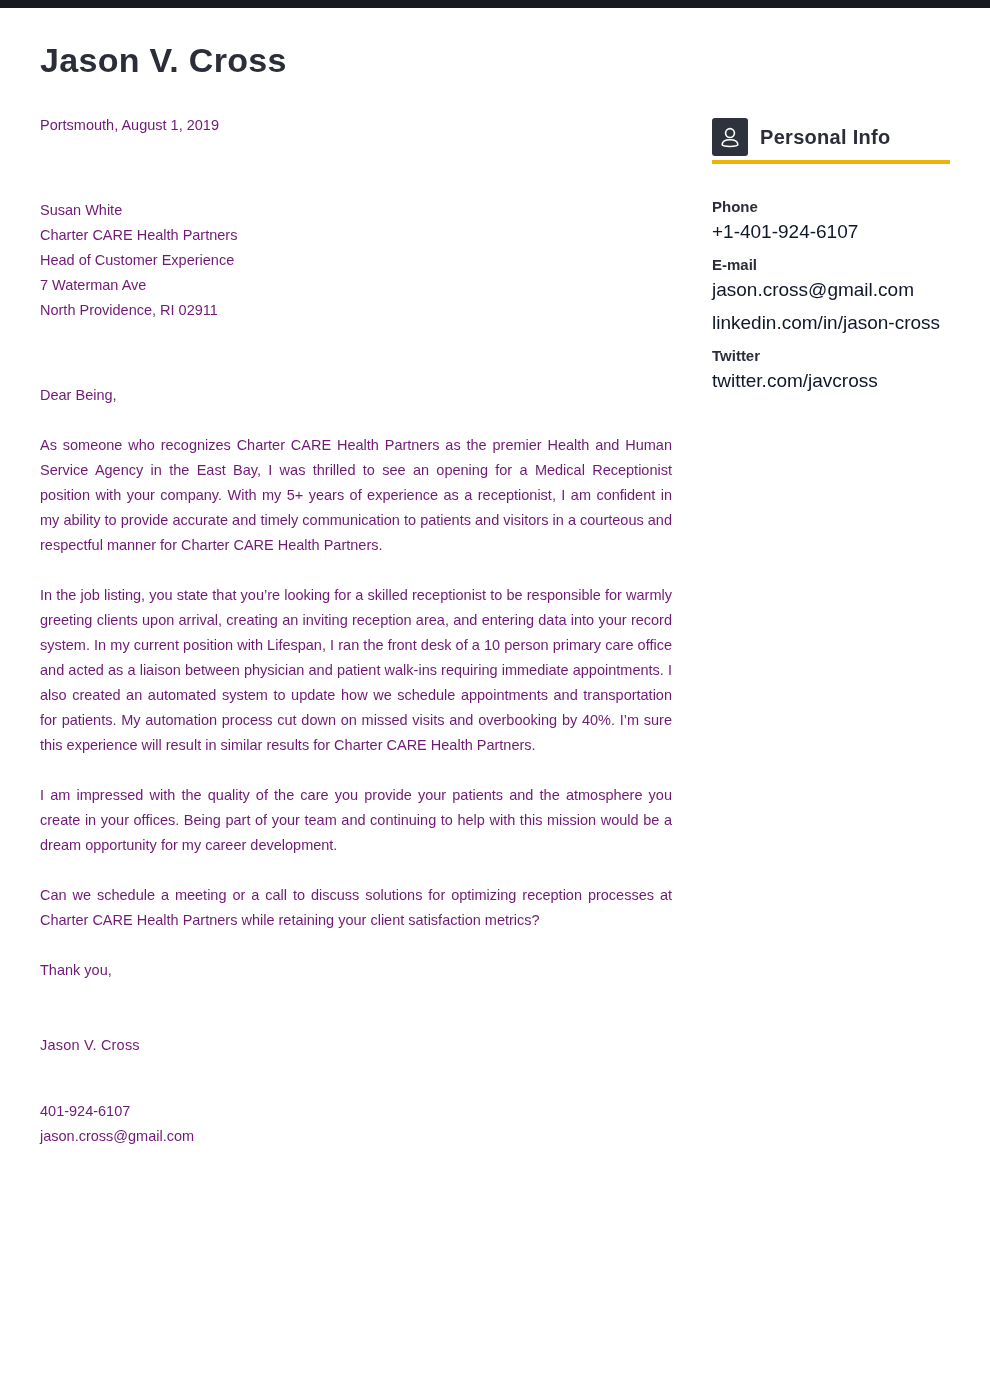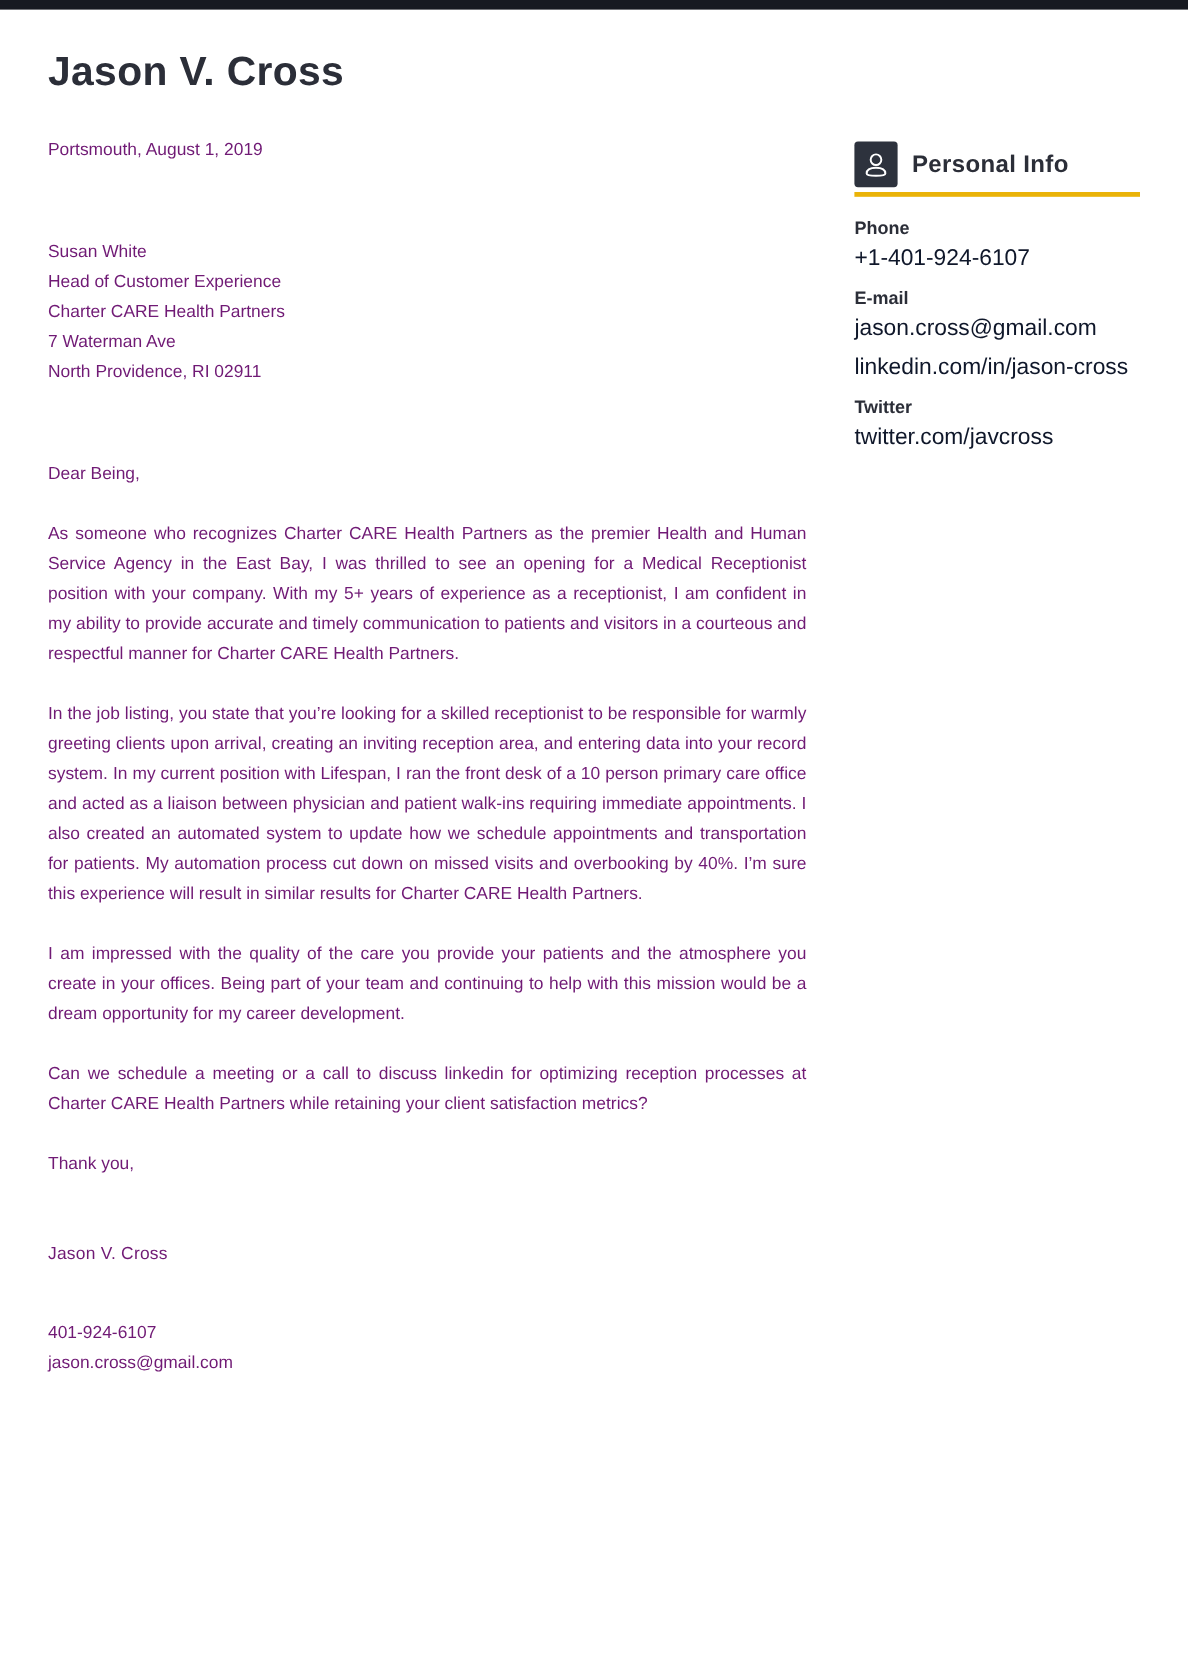--- a/index.html
+++ b/index.html
@@ -71,21 +71,21 @@
     flex: 0 0 auto;
   }
   .sidebar-icon svg { width: 26px; height: 28px; display: block; }
   .sidebar-title {
     margin-left: 12px;
     font-size: 20px;
     font-weight: 700;
     letter-spacing: 0.3px;
     color: #2b2e38;
   }
-  .sidebar-entries { margin-top: 14px; }
+  .sidebar-entries { margin-top: 30px; }
   .sidebar-entry { margin-bottom: 8px; }
   .entry-label {
     font-size: 15px;
     line-height: 25px;
     font-weight: 700;
     color: #2b2e38;
   }
   .entry-value {
     font-size: 19px;
     line-height: 25px;
@@ -100,32 +100,32 @@
 <div class="page">
 
   <h1 class="doc-title">Jason V. Cross</h1>
 
   <div class="left-col">
 
     <div class="date-line">Portsmouth, August 1, 2019</div>
 
     <div class="recipient-block">
       <div>Susan White</div>
+      <div>Charter CARE Health Partners</div>
       <div>Head of Customer Experience</div>
-      <div>Charter CARE Health Partners</div>
       <div>7 Waterman Ave</div>
       <div>North Providence, RI 02911</div>
     </div>
 
     <div class="salutation">Dear Being,</div>
 
     <p class="body-par">As someone who recognizes Charter CARE Health Partners as the premier Health and Human Service Agency in the East Bay, I was thrilled to see an opening for a Medical Receptionist position with your company. With my 5+ years of experience as a receptionist, I am confident in my ability to provide accurate and timely communication to patients and visitors in a courteous and respectful manner for Charter CARE Health Partners.</p>
     <p class="body-par">In the job listing, you state that you’re looking for a skilled receptionist to be responsible for warmly greeting clients upon arrival, creating an inviting reception area, and entering data into your record system. In my current position with Lifespan, I ran the front desk of a 10 person primary care office and acted as a liaison between physician and patient walk-ins requiring immediate appointments. I also created an automated system to update how we schedule appointments and transportation for patients. My automation process cut down on missed visits and overbooking by 40%. I’m sure this experience will result in similar results for Charter CARE Health Partners.</p>
     <p class="body-par">I am impressed with the quality of the care you provide your patients and the atmosphere you create in your offices. Being part of your team and continuing to help with this mission would be a dream opportunity for my career development.</p>
-    <p class="body-par">Can we schedule a meeting or a call to discuss linkedin for optimizing reception processes at Charter CARE Health Partners while retaining your client satisfaction metrics?</p>
+    <p class="body-par">Can we schedule a meeting or a call to discuss solutions for optimizing reception processes at Charter CARE Health Partners while retaining your client satisfaction metrics?</p>
 
     <div class="closing">Thank you,</div>
 
     <div class="signature-name">Jason V. Cross</div>
     <div class="signature-phone">401-924-6107</div>
     <div class="signature-email">jason.cross@gmail.com</div>
 
   </div>
 
   <div class="sidebar">

